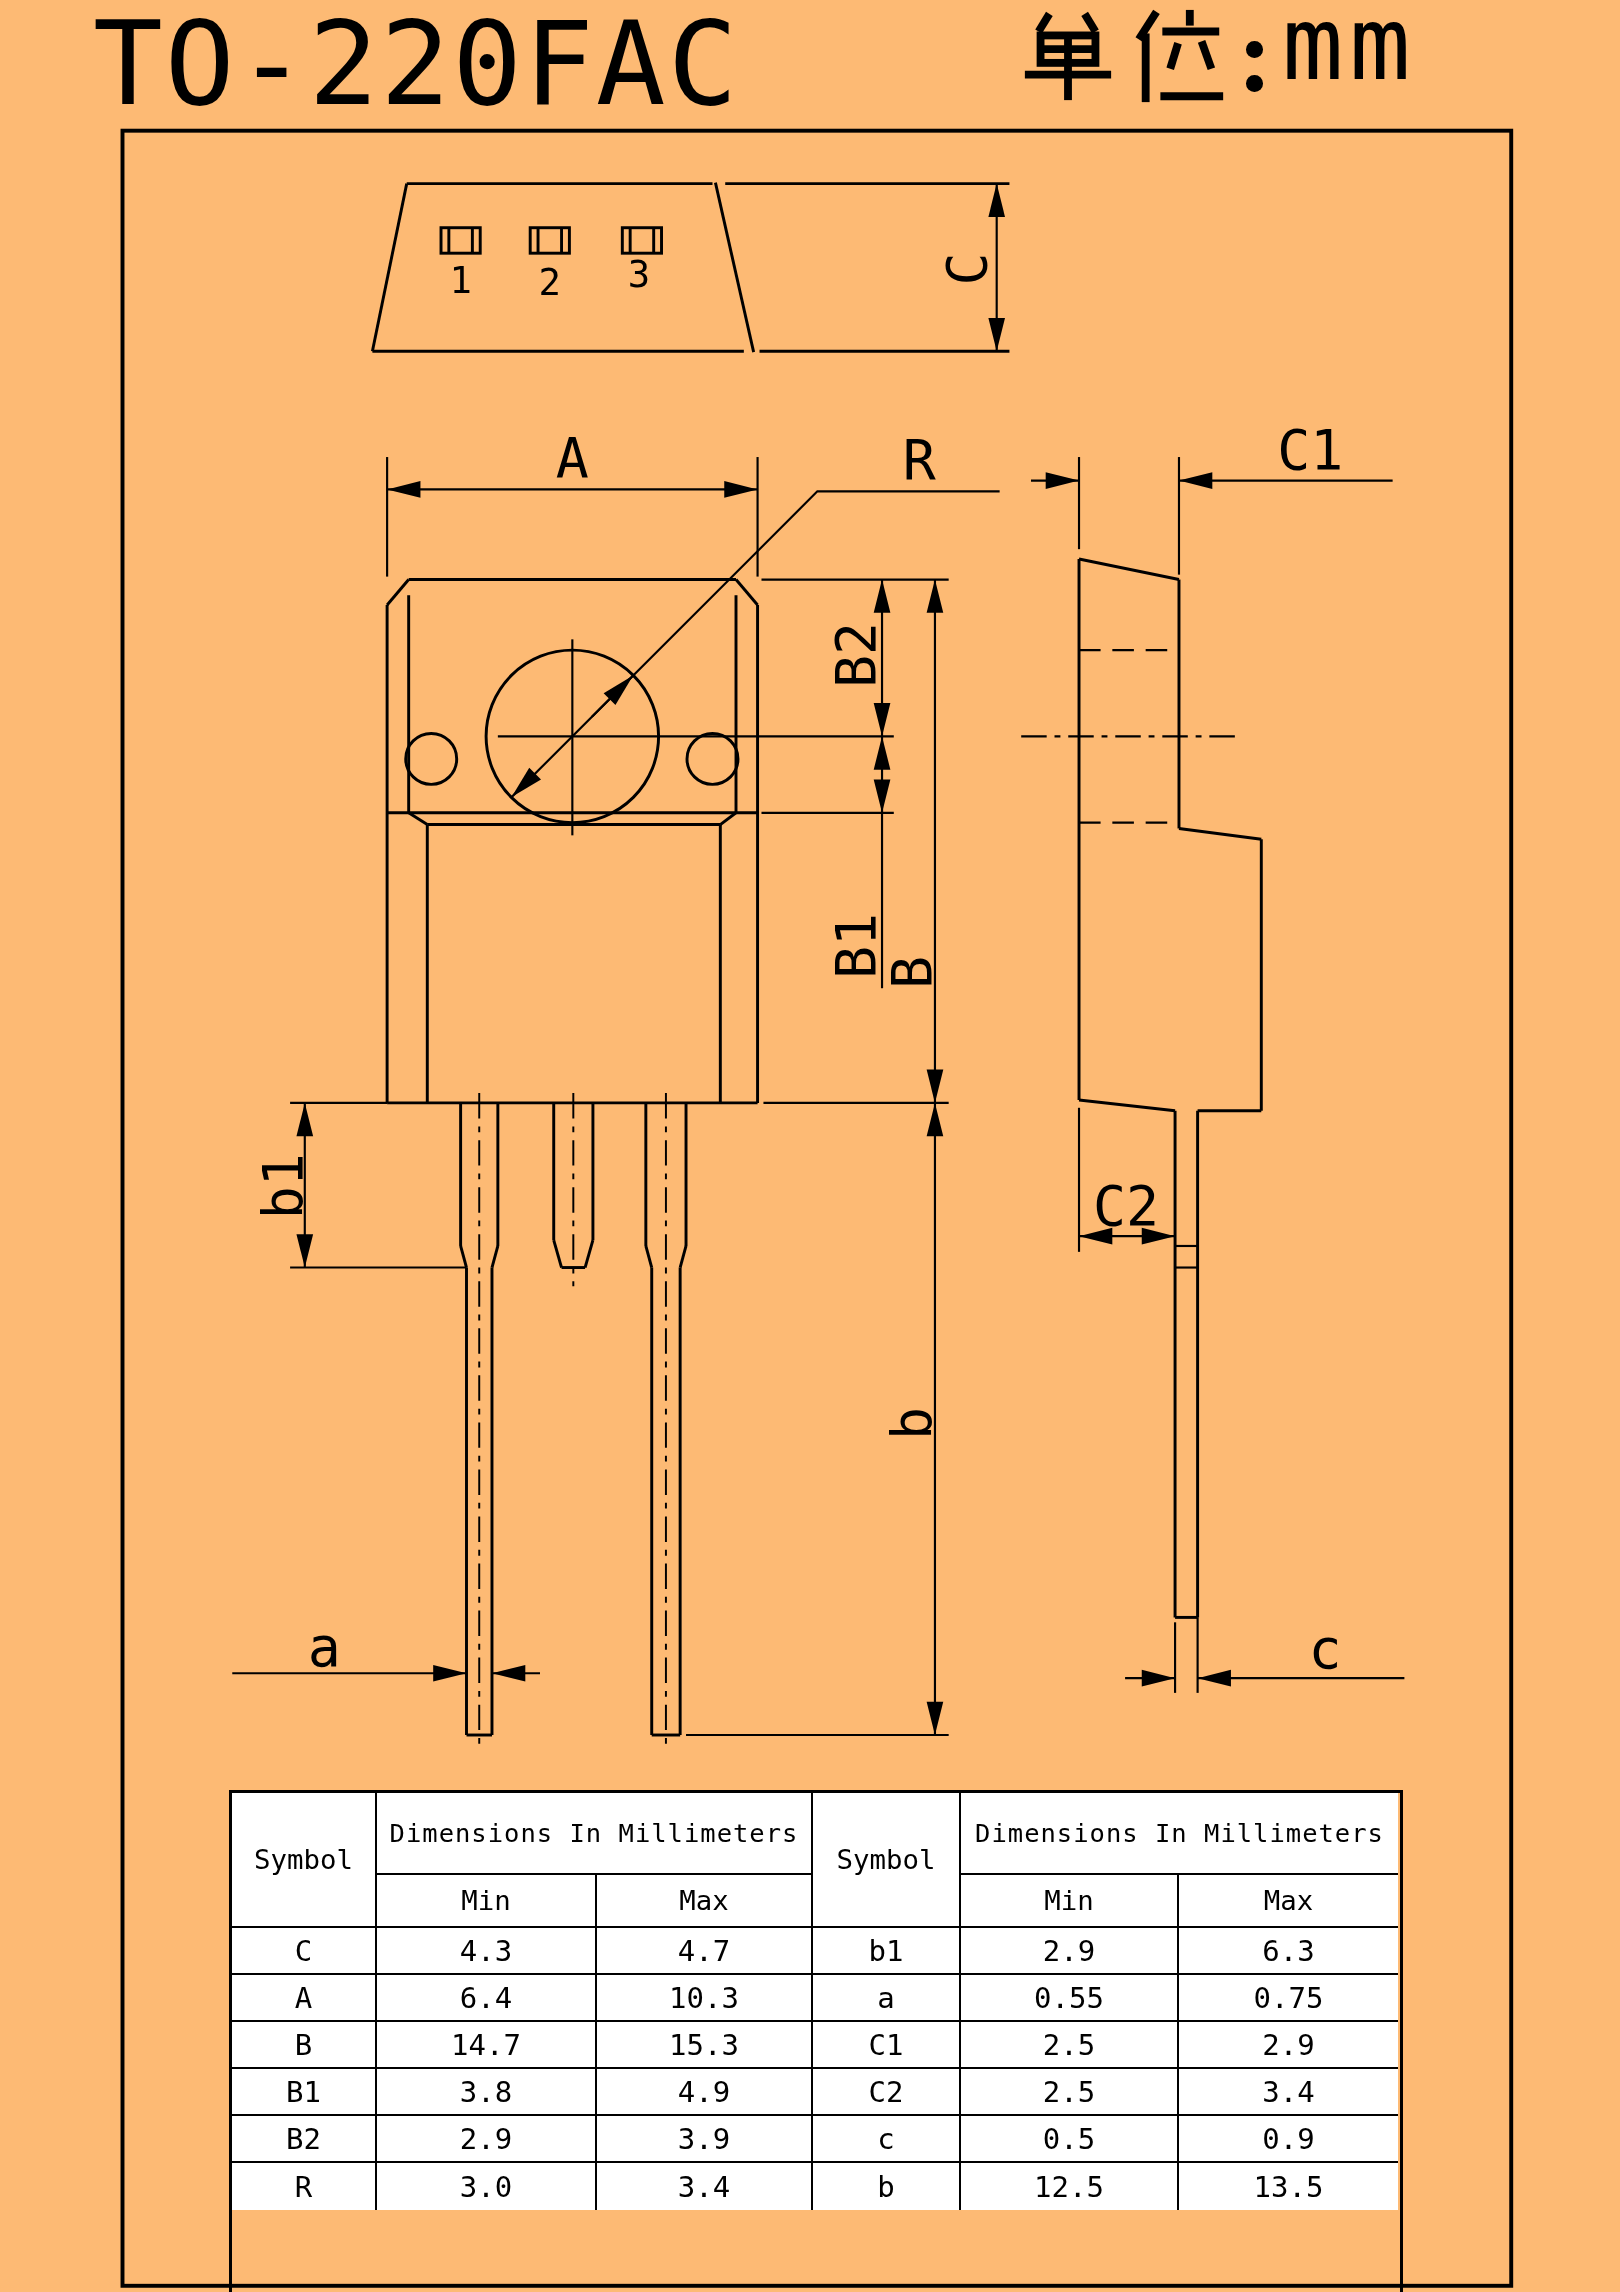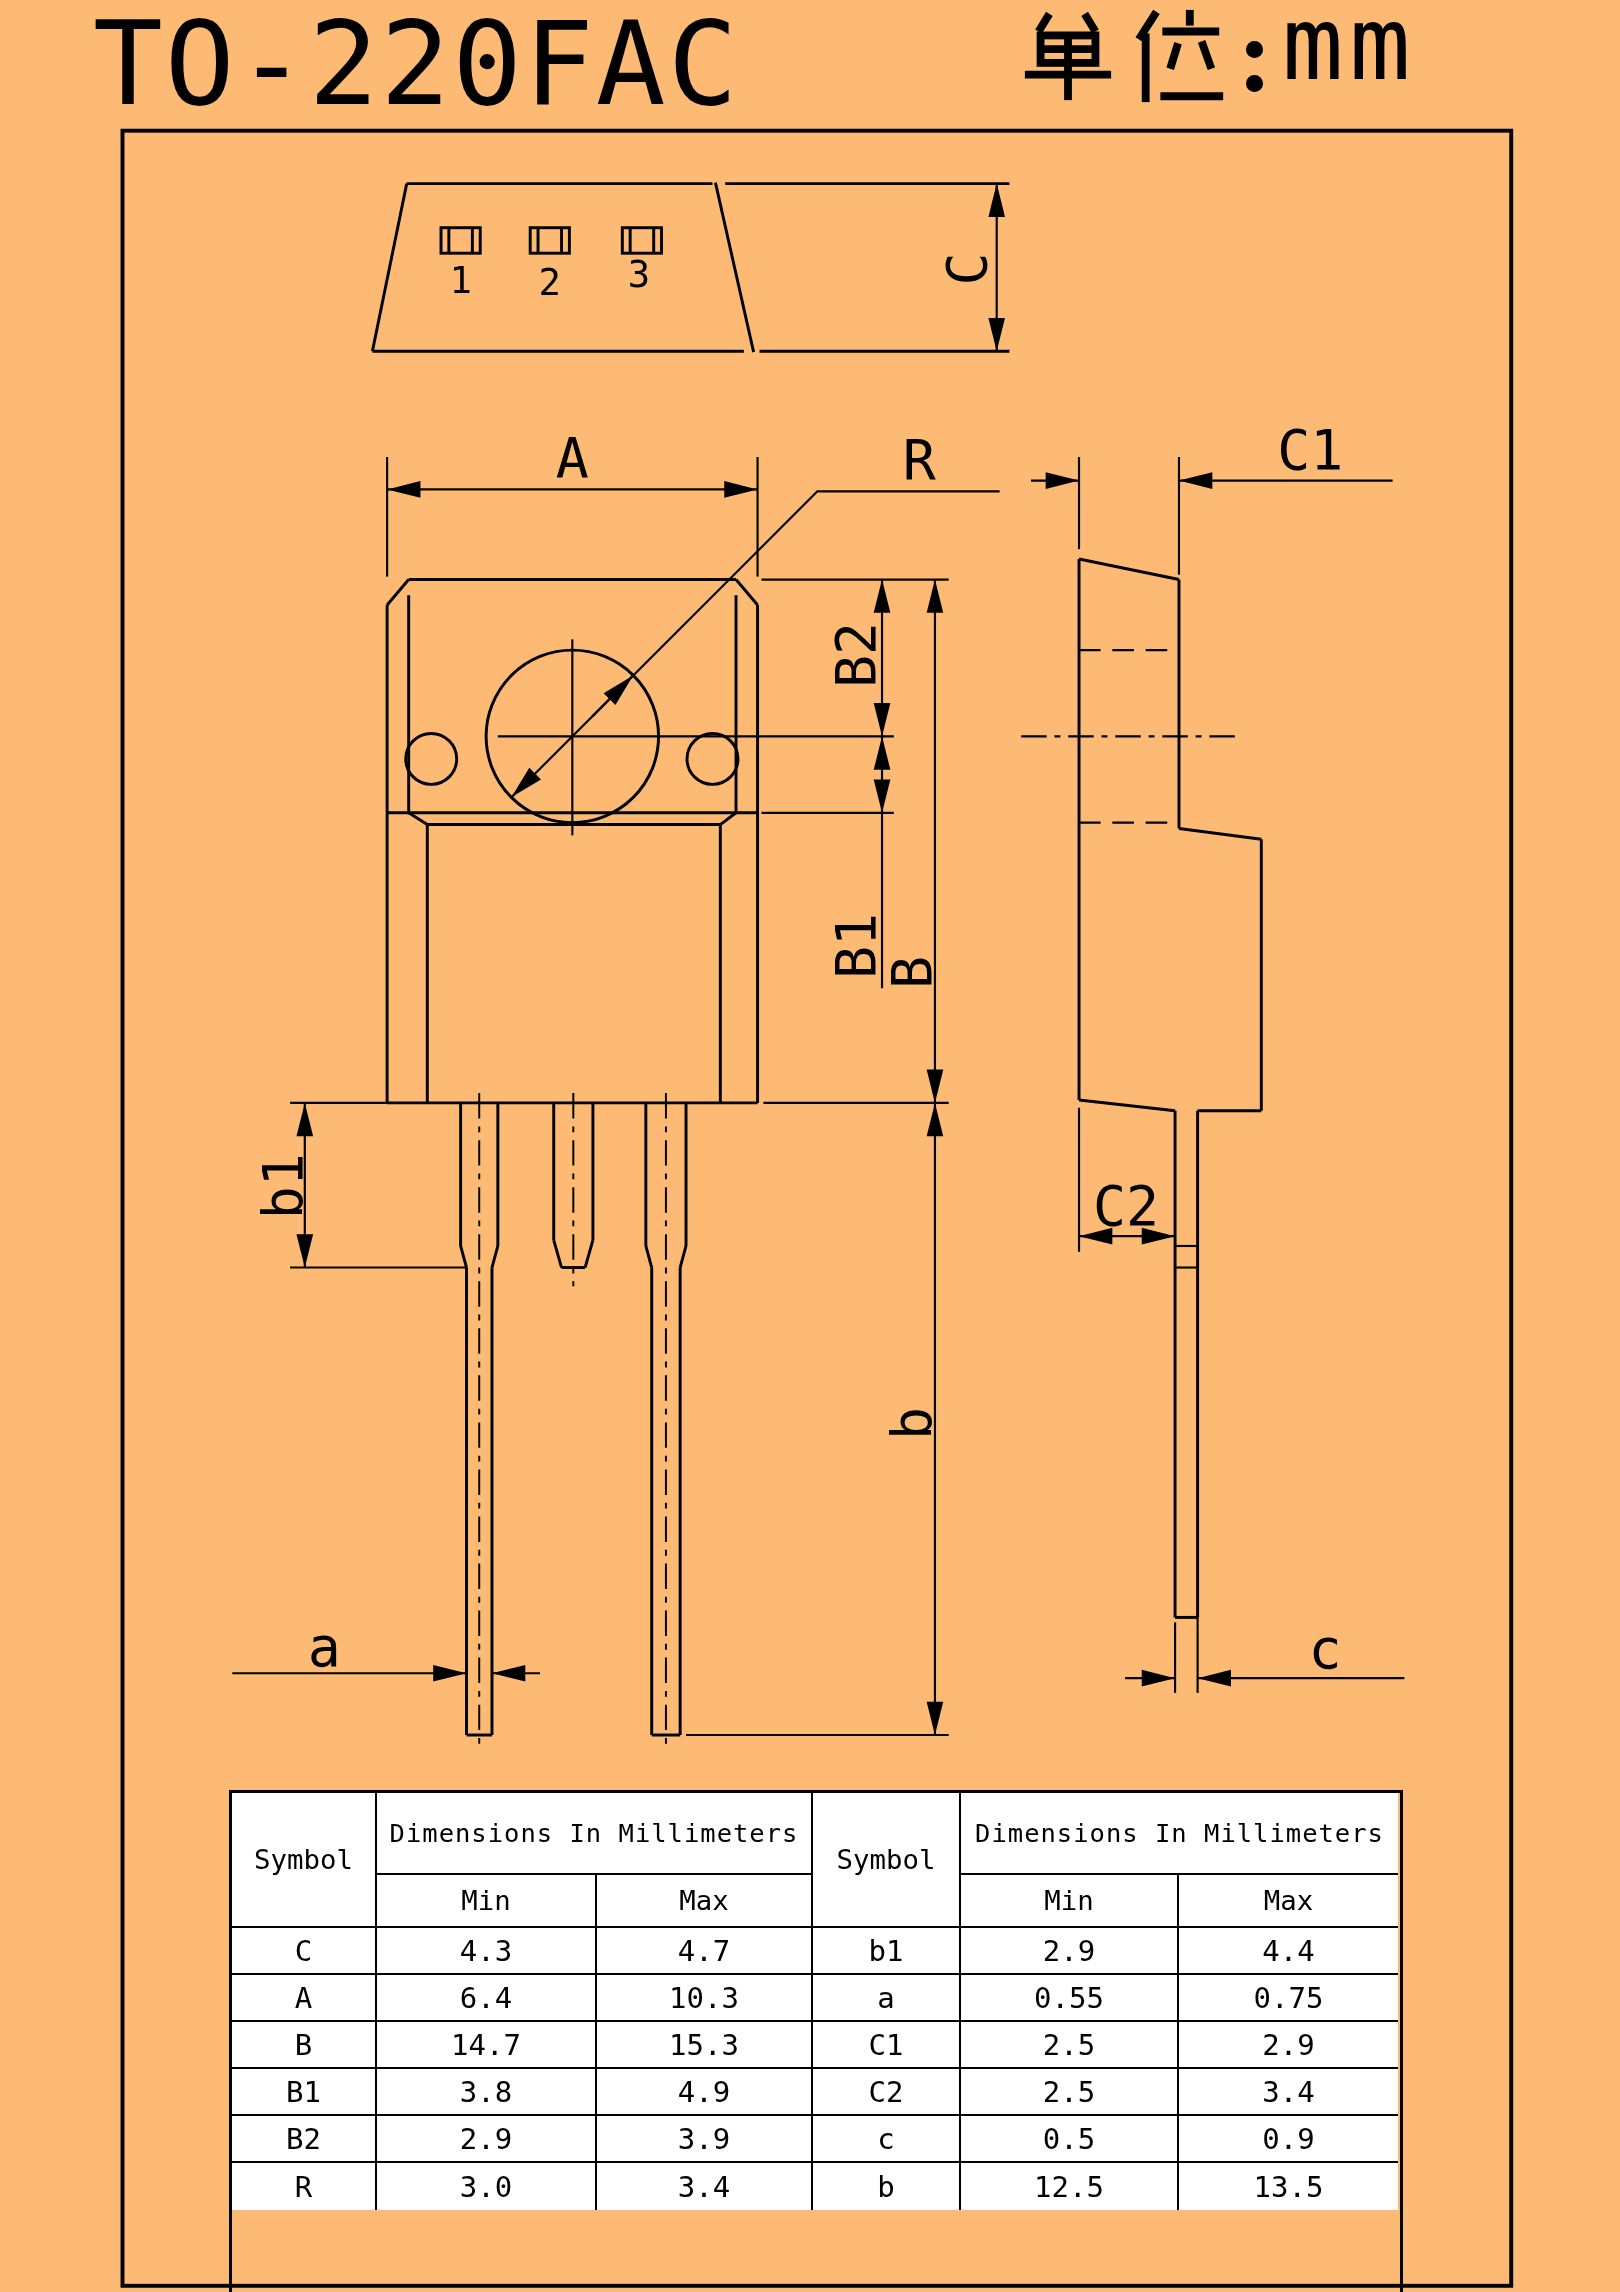--- a/index.html
+++ b/index.html
@@ -260,21 +260,21 @@
     <div class="cell hdr">Min</div>
     <div class="cell hdr">Max</div>
     <div class="cell hdr">Min</div>
     <div class="cell hdr lastcol">Max</div>
 
     <div class="cell">C</div>
     <div class="cell">4.3</div>
     <div class="cell">4.7</div>
     <div class="cell">b1</div>
     <div class="cell">2.9</div>
-    <div class="cell lastcol">4.4</div>
+    <div class="cell lastcol">6.3</div>
 
     <div class="cell">A</div>
     <div class="cell">6.4</div>
     <div class="cell">10.3</div>
     <div class="cell">a</div>
     <div class="cell">0.55</div>
     <div class="cell lastcol">0.75</div>
 
     <div class="cell">B</div>
     <div class="cell">14.7</div>

